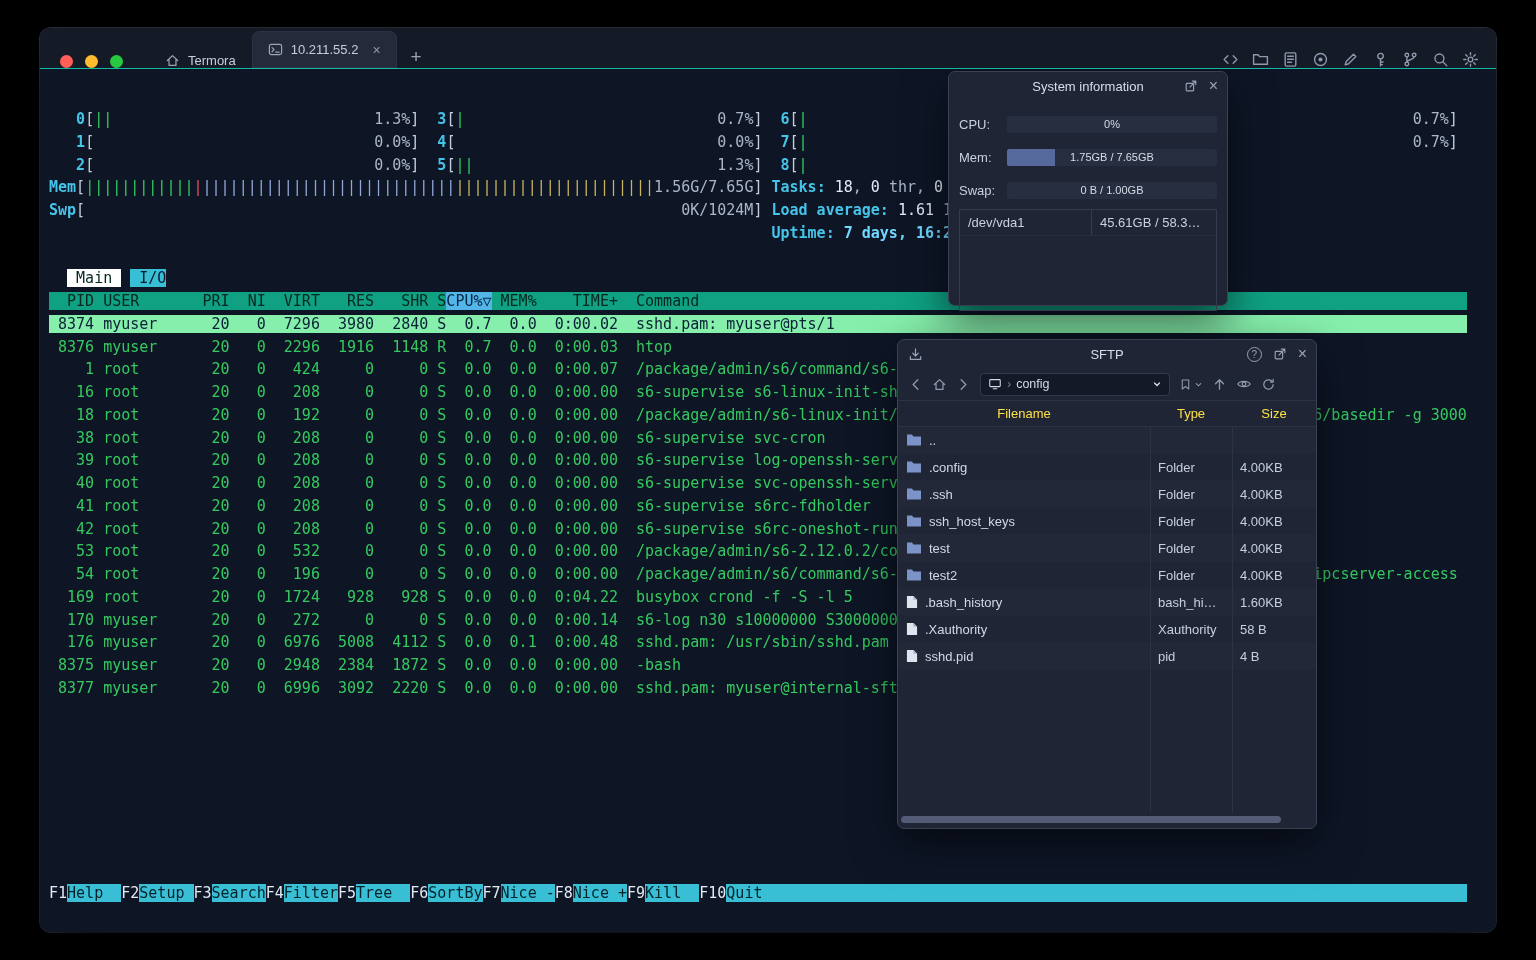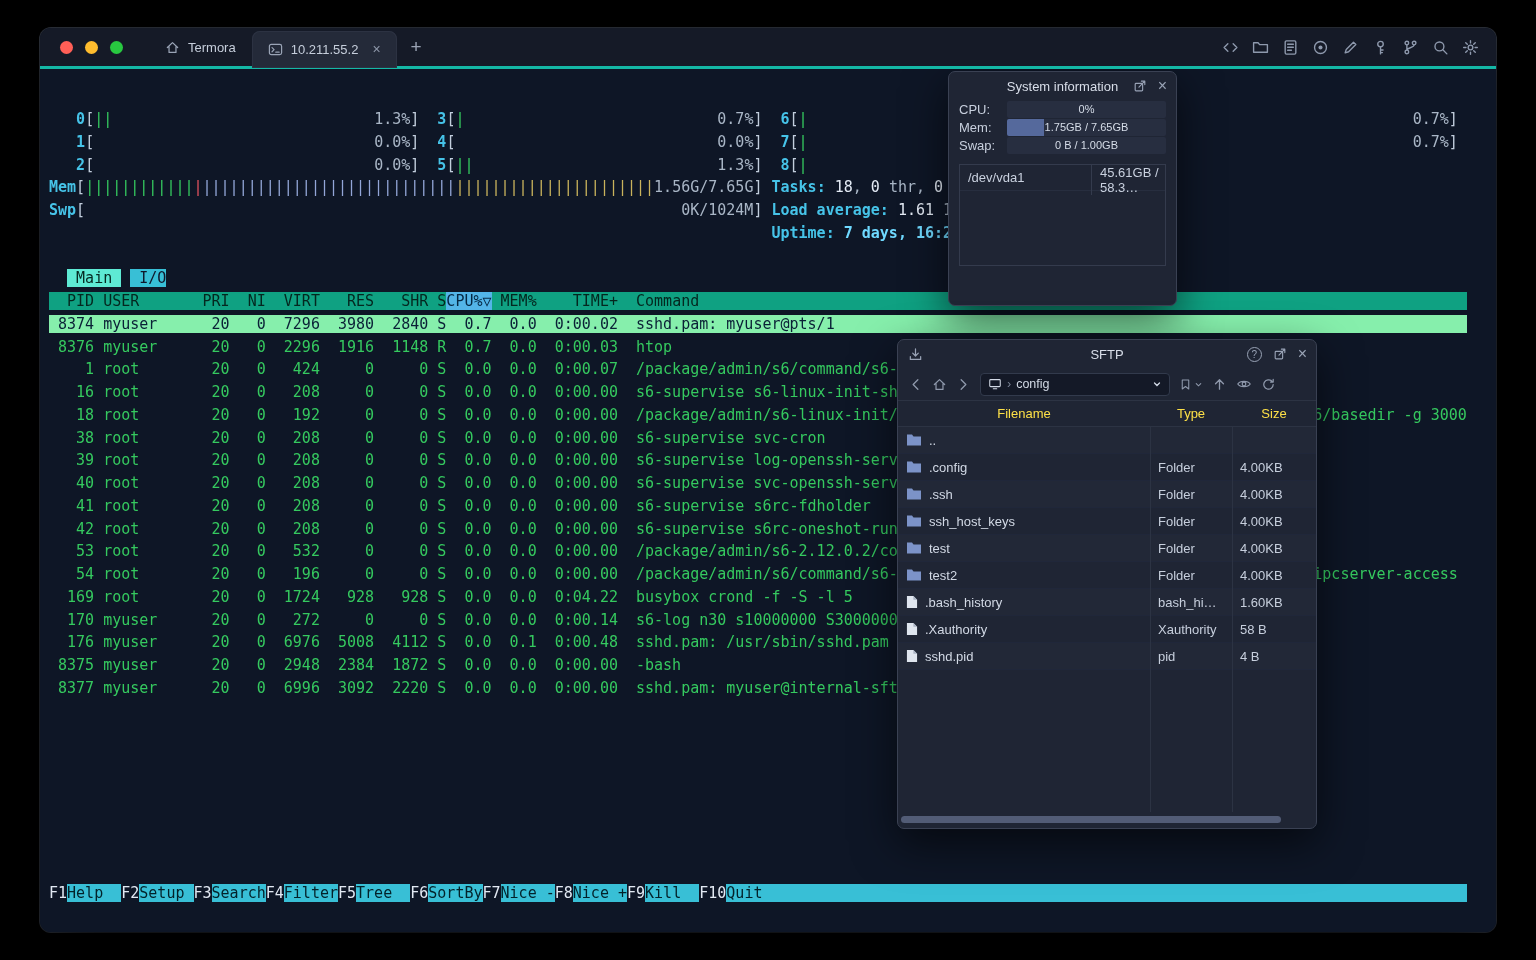--- a/index.html
+++ b/index.html
@@ -1,58 +1,58 @@
 <!DOCTYPE html>
 <html><head>
 <meta charset="utf-8">
 <style>
   *{margin:0;padding:0;box-sizing:border-box}
   html,body{width:1536px;height:960px;background:#000;overflow:hidden;font-family:"Liberation Sans",sans-serif}
   .window{position:absolute;left:40px;top:28px;width:1456px;height:904px;border-radius:11px;overflow:hidden;
           background:#0e1626;box-shadow:0 25px 70px rgba(0,0,0,.85),0 0 0 1px #2e333d}
   
-  .titlebar{position:relative;height:41px;background:#151a27;display:flex;align-items:center;border-bottom:3px solid #14b8a6}
+  .titlebar{position:relative;height:41px;background:#151a27;display:flex;align-items:flex-end;border-bottom:1px solid #14b8a6}
   .lights{display:flex;align-items:center;gap:12px;padding:0 26px 0 20px}
   .light{width:13px;height:13px;border-radius:50%}
   .tab{display:flex;align-items:center;gap:8px;padding:0 16px;color:#c6cedb;font-size:13px}
   .tab .ticon{display:flex;color:#9aa4b6}
   .tab.active{background:#242a39;border-radius:8px 8px 0 0;margin-top:4px;height:37px;box-shadow:inset 0 0 0 1px #2c3242}
   .tab-close{margin-left:6px;color:#8d97a9;font-size:14px;cursor:default}
   .newtab{display:flex;align-items:center;padding:0 14px;color:#9aa3b4;font-size:19px}
   .tbicons{margin-left:auto;display:flex;align-items:center;gap:13px;padding-right:17px;color:#8e99ad}
   .tbicons .ic{display:flex}
   
   .terminal{position:absolute;top:41px;left:0;right:0;bottom:0;background:#0e1626;overflow:hidden}
   .screen{position:absolute;left:9px;top:39px;font:15px/22.75px "DejaVu Sans Mono",monospace;color:#b9c4d4}
   .tline{height:22.75px;white-space:pre}
   .c-cyan{color:#46c3e8;font-weight:bold}
   .c-br{color:#c2cedd}
   .c-green{color:#35c95f}
   .c-gray{color:#a9b6c6}
   .c-bwhite{color:#e4ebf5;font-weight:normal}
   .c-bcyan{color:#6fd9ff;font-weight:bold}
   .m-green{color:#35c95f}.m-red{color:#e0525e}.m-mblue{color:#93a6d8}.m-yellow{color:#c9b35c}
-  .bg-main{background:#5eead4;color:#062a22}
+  .bg-main{background:#ffffff;color:#062a22}
   .bg-io{background:#38bfd6;color:#0f172a}
   .bg-hdr{background:#0fa182;color:#04271f}
   .bg-sort{background:#53b5e8;color:#052844}
   .bg-sel{background:#86efac;color:#0a2036}
   .c-fkey{color:#e2e9f3}
   .bg-fn{background:#38bfd6;color:#03222a}
   
   .panel{position:absolute;background:#1f2534;border:1px solid #3a4153;border-radius:7px;
          box-shadow:0 14px 44px rgba(0,0,0,.6);color:#ccd4e2;font-size:13px}
   .p-head{position:relative;height:28px;display:flex;align-items:center;justify-content:center;color:#d8dee9}
   .p-actions{position:absolute;right:9px;top:0;bottom:0;display:flex;align-items:center;gap:11px;color:#98a2b5}
   .p-left{position:absolute;left:10px;top:0;bottom:0;display:flex;align-items:center;color:#98a2b5}
   .p-x{font-size:16px;line-height:1;color:#9aa4b6}
   .help-badge{width:15px;height:15px;border:1.2px solid #98a2b5;border-radius:50%;font-size:10px;display:flex;align-items:center;justify-content:center}
   
-  .sysinfo{left:908px;top:2px;width:229px;height:235px}
-  .si-row{display:flex;align-items:center;margin:0 10px 0;height:18px}
+  .sysinfo{left:908px;top:2px;width:280px;height:235px}
+  .si-row{display:flex;align-items:center;margin:15px 10px 0;height:18px}
   .si-label{width:48px;color:#c7cfdd}
   .si-bar{flex:1;height:17px;background:#272e40;border-radius:2px;position:relative;overflow:hidden}
   .si-fill{position:absolute;left:0;top:0;bottom:0;background:#55699c}
   .si-bartext{position:absolute;inset:0;text-align:center;font-size:11px;line-height:17px;color:#d6dde8}
   .si-table{margin:10px 10px 0;border:1px solid #343b4d;height:102px;overflow:hidden}
   .si-thead,.si-tr{display:grid;grid-template-columns:132px 1fr;height:26px;align-items:center}
   .si-thead{border-bottom:1px solid #343b4d}
   .si-th{text-align:center;color:#ccd4e2}
   .si-th:first-child{border-right:1px solid #343b4d;height:100%;line-height:26px}
   .si-tr{border-bottom:1px solid #272e3f}

